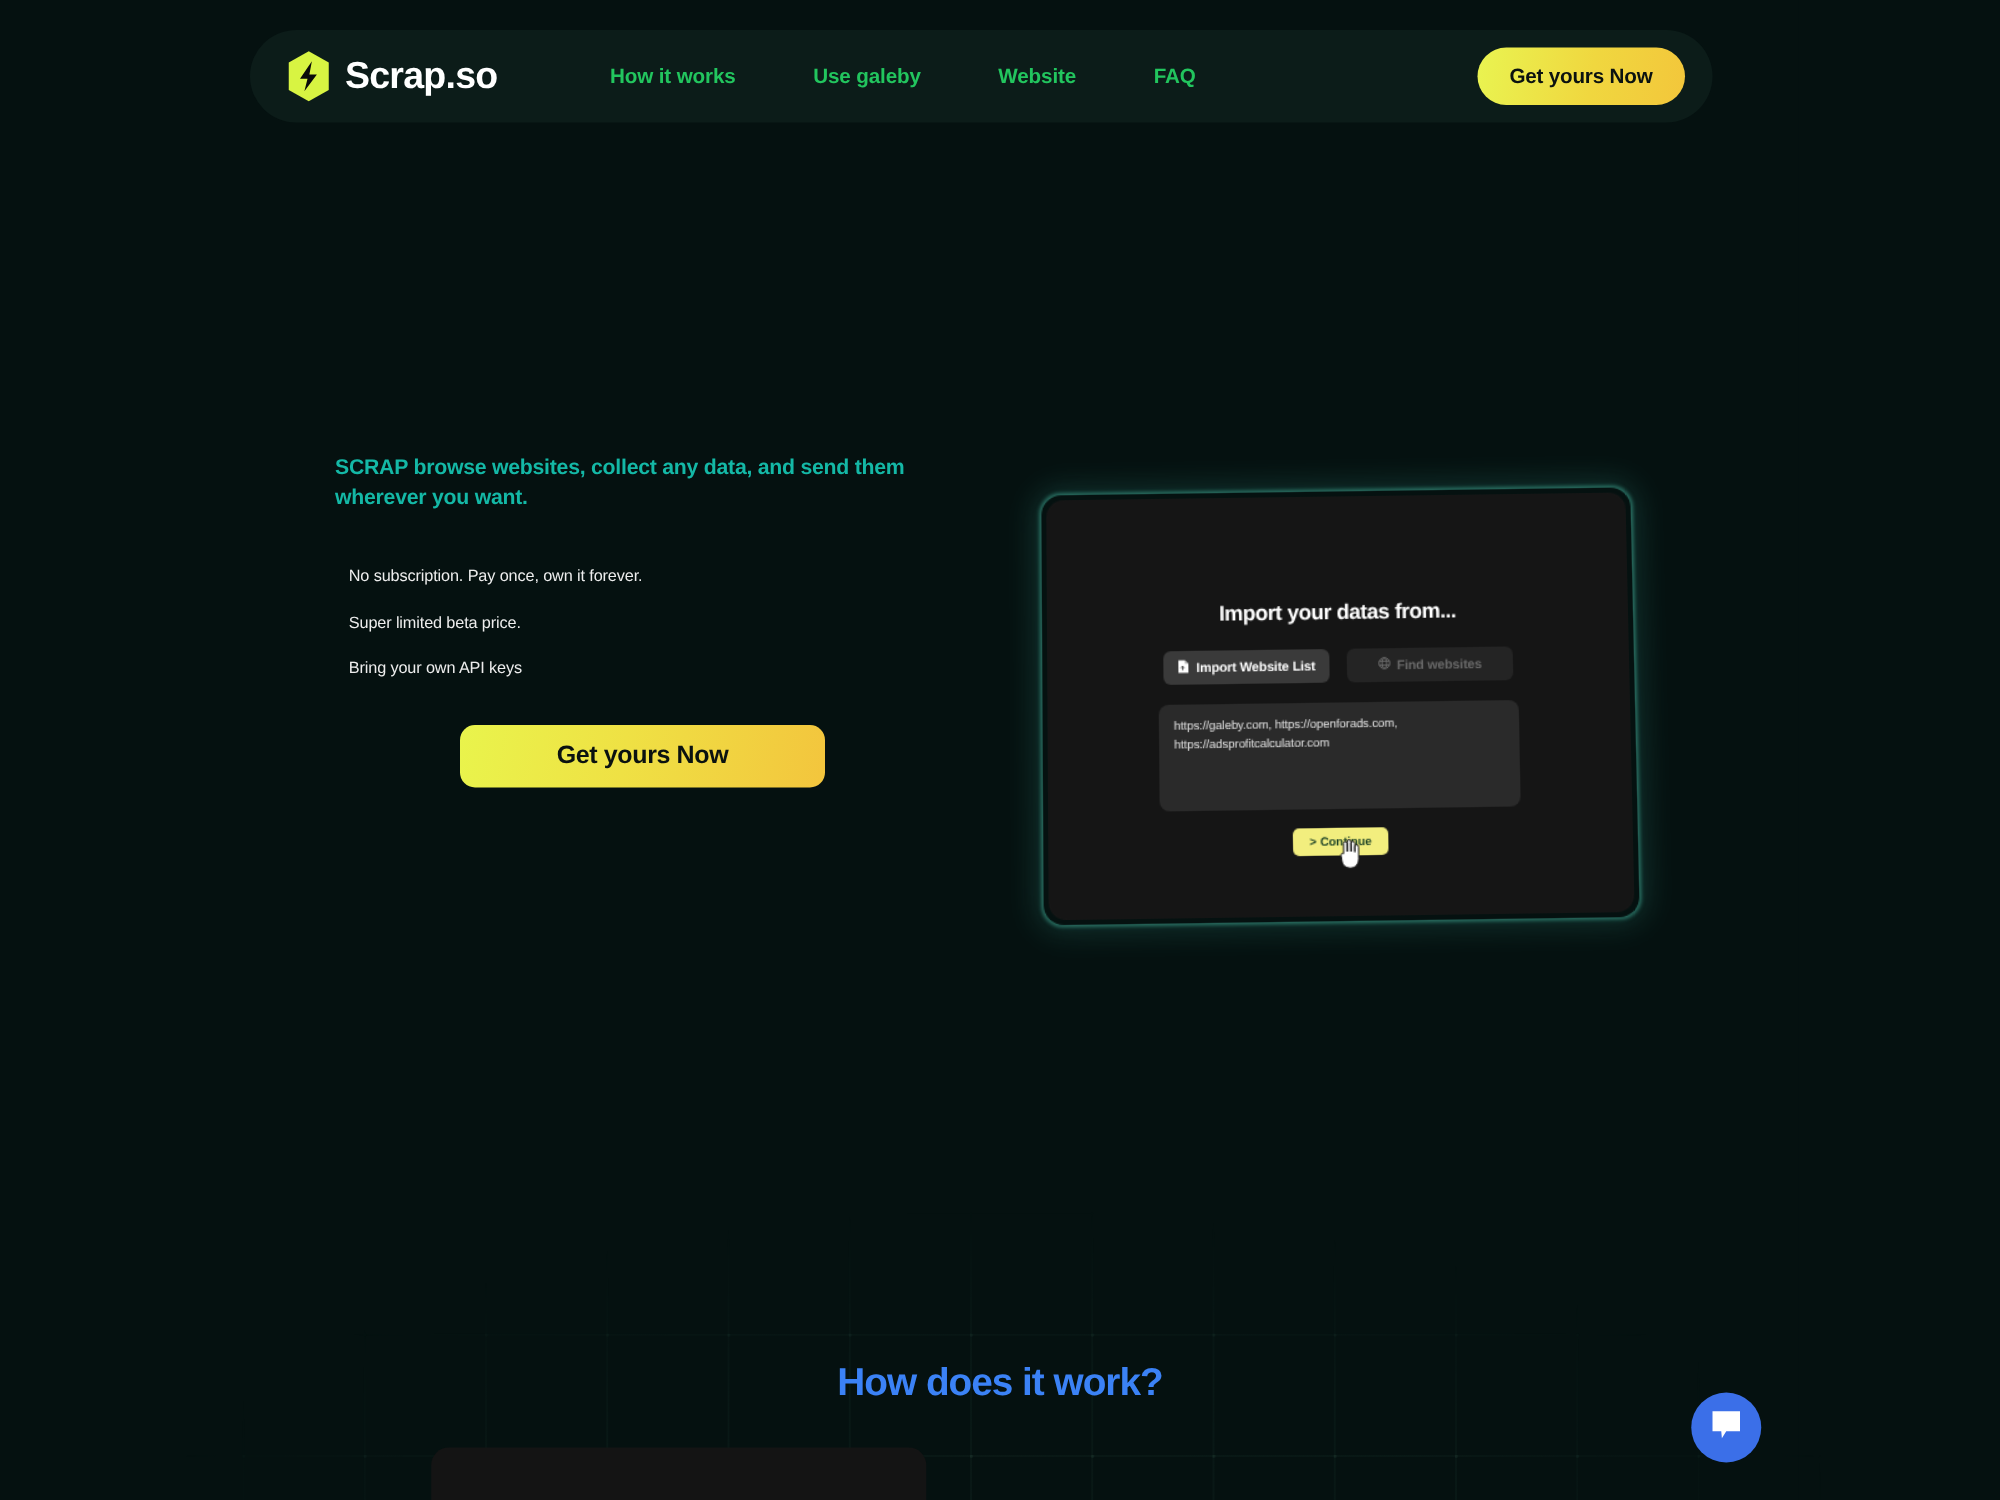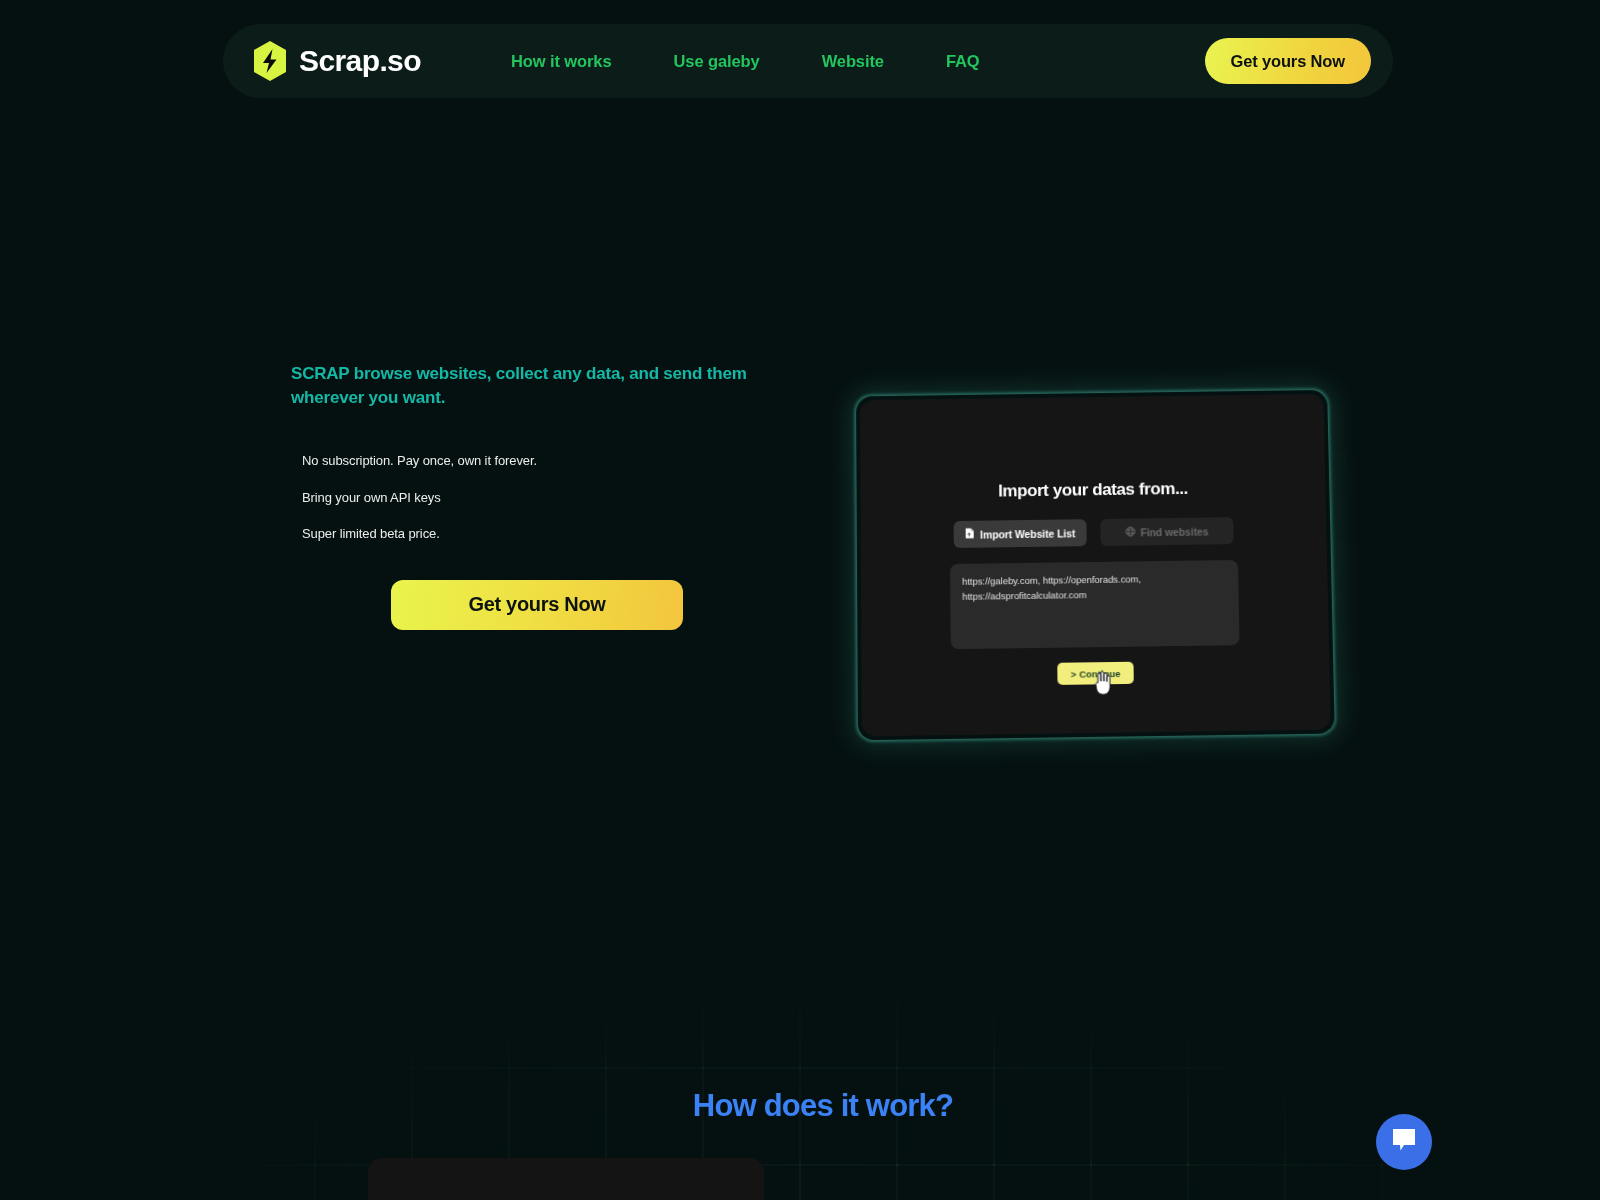--- a/index.html
+++ b/index.html
@@ -9,21 +9,20 @@
     background:#051110;
     font-family:"Liberation Sans", sans-serif;
     overflow:hidden;
   }
 
   
   .page {
     position:relative;
     width:1439px; height:1200px;
     background-color:#051110;
-    margin-left:23px;
   }
   .pattern {
     position:absolute; left:0; top:0; width:1600px; height:1200px;
     background-image:
       linear-gradient(to right, rgba(110,180,150,0.050) 1.5px, transparent 1.5px),
       linear-gradient(to bottom, rgba(110,180,150,0.050) 1.5px, transparent 1.5px);
     background-size:97px 97px;
     -webkit-mask-image:radial-gradient(ellipse 900px 380px at 50% 105%, #000 0%, rgba(0,0,0,0.85) 45%, transparent 78%);
     mask-image:radial-gradient(ellipse 900px 380px at 50% 105%, #000 0%, rgba(0,0,0,0.85) 45%, transparent 78%);
     pointer-events:none;
@@ -236,22 +235,22 @@
     </nav>
 
     <button class="header-cta">Get yours Now</button>
   </div>
 
   <div class="hero-left">
     <p class="subhead">SCRAP browse websites, collect any data, and send them wherever you want.</p>
 
     <div class="bullets">
       <div class="bullet">No subscription. Pay once, own it forever.</div>
+      <div class="bullet">Super limited beta price.</div>
       <div class="bullet">Bring your own API keys</div>
-      <div class="bullet">Super limited beta price.</div>
     </div>
 
     <button class="hero-cta">Get yours Now</button>
   </div>
 
   <div class="mockup-wrap">
     <div class="mockup-glow"></div>
 
     <div class="mockup-card">
 

